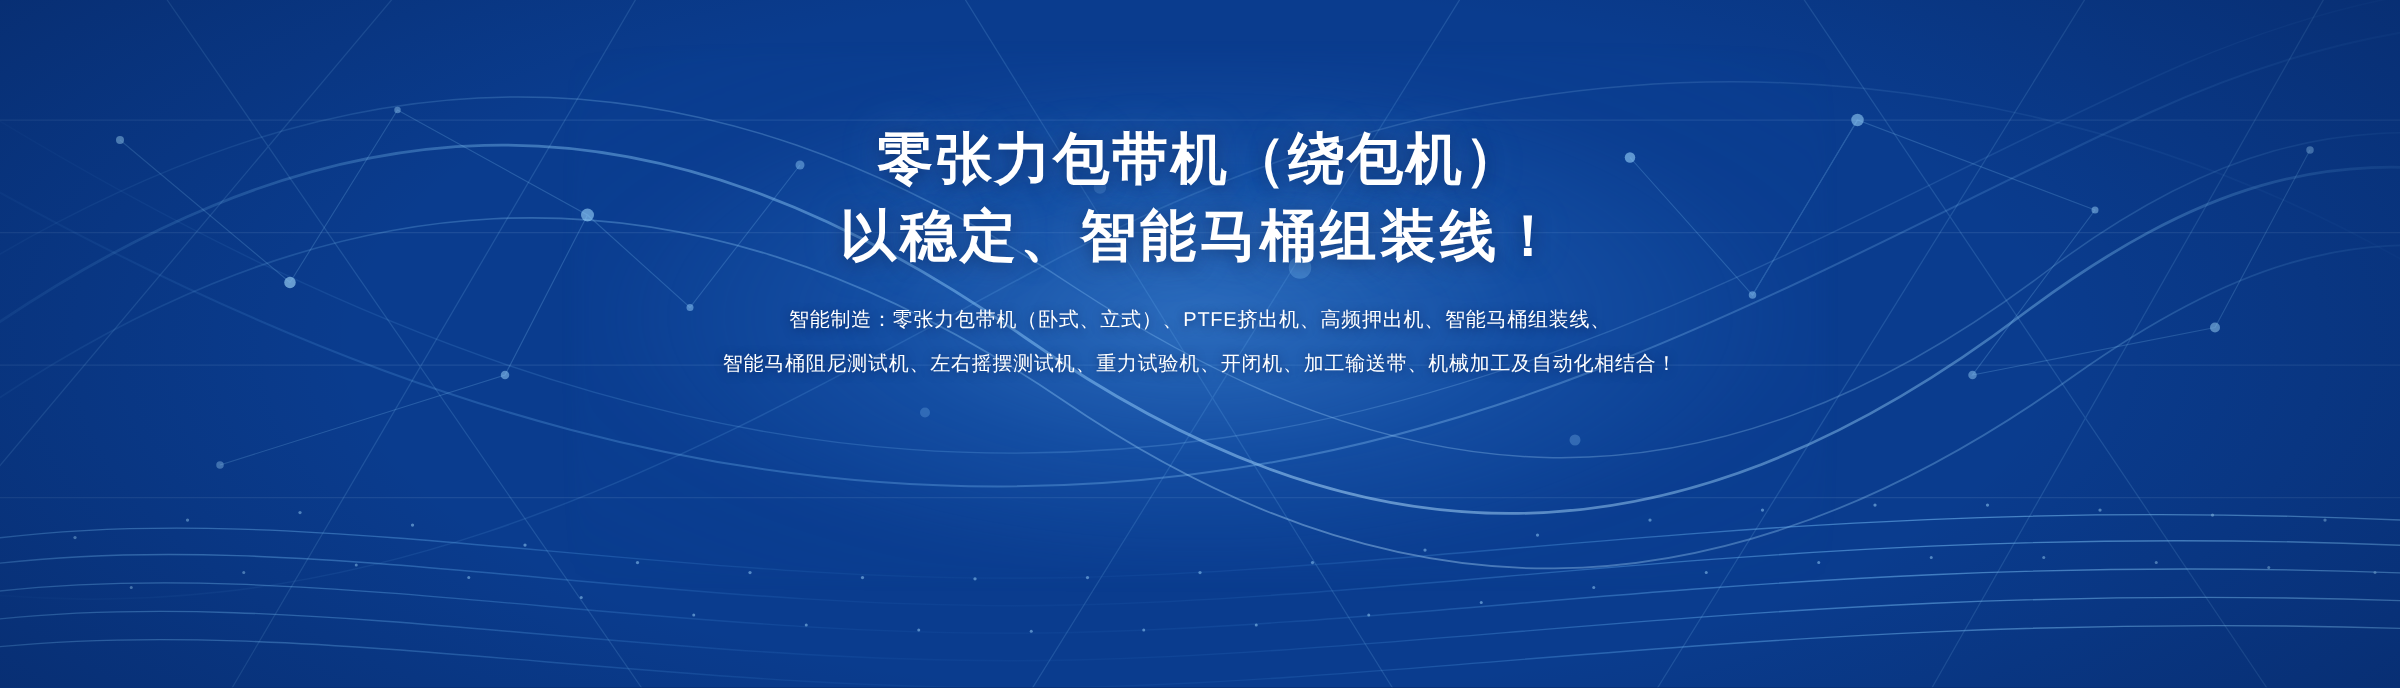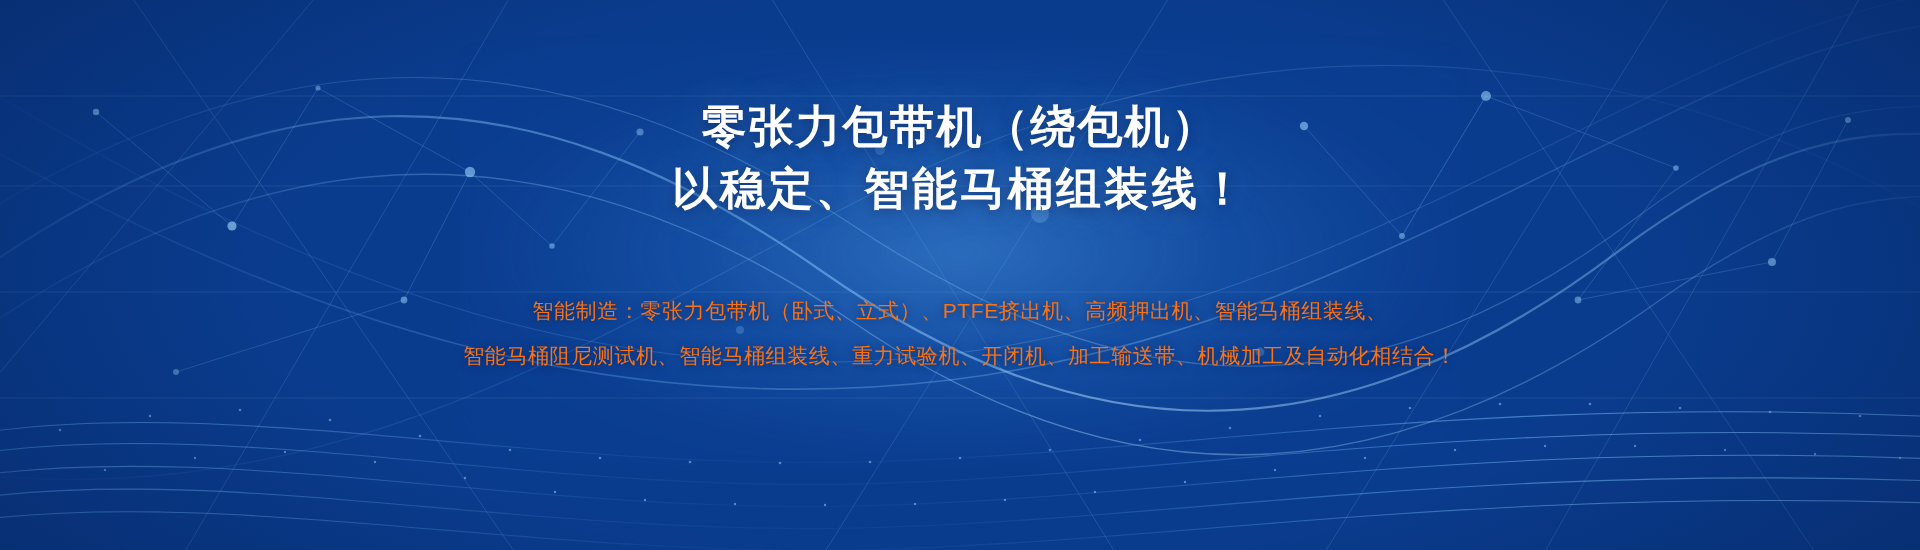--- a/index.html
+++ b/index.html
@@ -24,37 +24,36 @@
     transform:translate(-50%,-50%);
     background:radial-gradient(ellipse at center, rgba(90,175,255,0.42) 0%, rgba(55,140,235,0.22) 38%, rgba(30,100,200,0.06) 68%, rgba(0,0,0,0) 100%);
     filter:blur(6px);pointer-events:none;
   }
   svg.layer{display:block;}
 
   .content{
     position:absolute;left:0;right:0;top:0;
     display:flex;flex-direction:column;align-items:center;
     padding-top:96px;
-    gap:48px;
   }
   .headline{
     color:#ffffff;
     font-size:45px;
     font-weight:bold;
     letter-spacing:2px;
     line-height:1.38;
     text-align:center;
     text-shadow:0 2px 14px rgba(2,22,70,0.55), 0 0 34px rgba(120,190,255,0.30);
     white-space:nowrap;
   }
   .headline .l2{letter-spacing:3px;}
   .subtitle{
     margin-top:20px;
-    color:#f97316;
-    font-size:21px;
+    color:#ffffff;
+    font-size:16px;
     line-height:2.15;
     text-align:center;
     letter-spacing:0.6px;
     text-shadow:0 1px 8px rgba(2,22,70,0.6);
     white-space:nowrap;
   }
 </style>
 </head>
 <body>
 
@@ -194,16 +193,16 @@
   <div class="center-glow"></div>
   <div class="vignette"></div>
 
   <div class="content">
     <div class="headline">
       <div class="l1">零张力包带机（绕包机）</div>
       <div class="l2">以稳定、智能马桶组装线！</div>
     </div>
     <div class="subtitle">
       <div>智能制造：零张力包带机（卧式、立式）、PTFE挤出机、高频押出机、智能马桶组装线、</div>
-      <div>智能马桶阻尼测试机、智能马桶组装线、重力试验机、开闭机、加工输送带、机械加工及自动化相结合！</div>
+      <div>智能马桶阻尼测试机、左右摇摆测试机、重力试验机、开闭机、加工输送带、机械加工及自动化相结合！</div>
     </div>
   </div>
 </div>
 
 </body></html>

